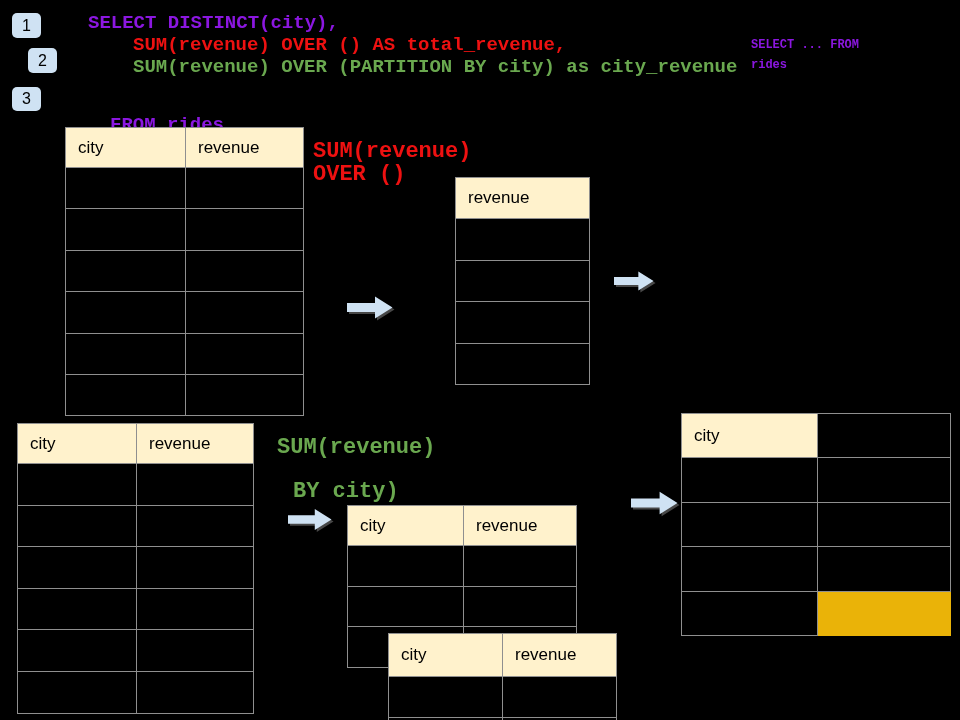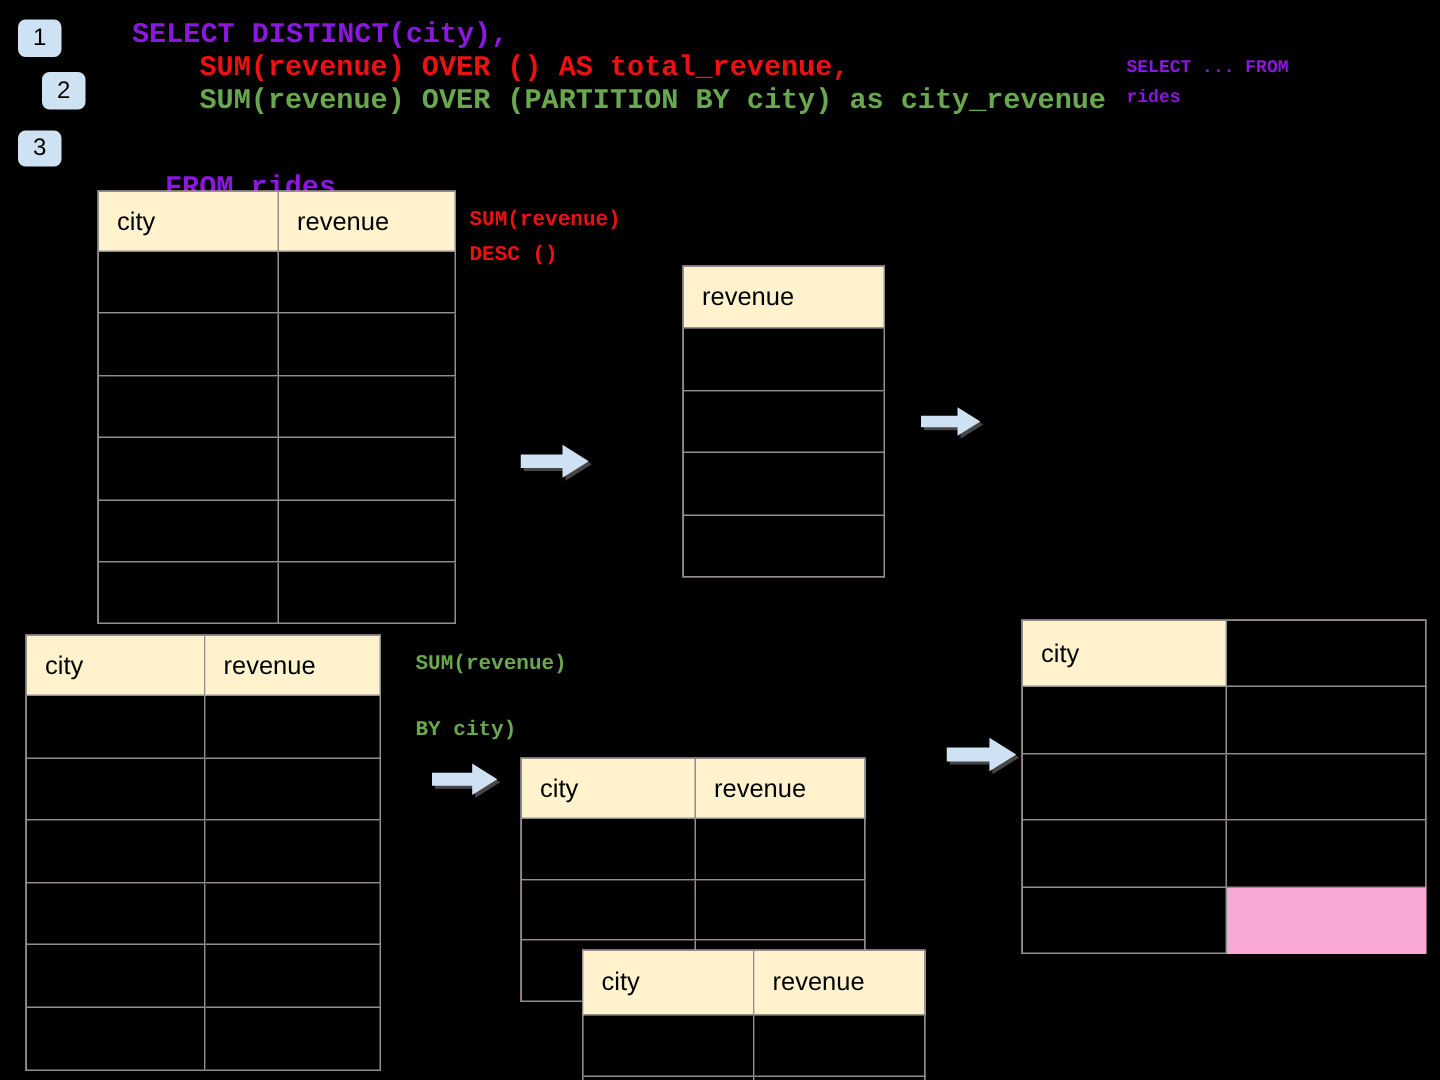--- a/index.html
+++ b/index.html
@@ -36,30 +36,30 @@
   #sql-3{left:133px;top:56px;}
   #sql-4{left:110px;top:78px;margin-top:36px;}
   #sql-5{left:110px;top:100px;}
 
   
   .side-code{font-size:12px;}
   #side-1{left:751px;top:38px;}
   #side-2{left:751px;top:58px;}
 
   
-  .lbl{font-size:14px;}
+  .lbl{font-size:22px;}
   #lbl-total-1{left:313px;top:139px;}
   #lbl-total-2{left:313px;top:162px;}
   #lbl-part-1{left:277px;top:435px;}
   #lbl-part-2{left:277px;top:457px;}
-  #lbl-part-3{left:277px;top:479px;font-family:Liberation Mono, monospace;}
+  #lbl-part-3{left:293px;top:479px;font-family:Liberation Mono, monospace;}
 
   
   .tbl{
-    position:absolute;display:grid;background:#f9a8d4;
+    position:absolute;display:grid;background:#eab308;
     border-top:1px solid var(--border,#8f8f8f);
     border-left:1px solid var(--border,#8f8f8f);
   }
   .hcell{
     background:var(--header_fill,#fff2cc);
     border-right:1px solid var(--border,#8f8f8f);
     border-bottom:1px solid var(--border,#8f8f8f);
     display:flex;align-items:center;padding-left:12px;
     color:#000;font-size:17px;
   }
@@ -101,21 +101,21 @@
 
   <div class="code c-purple" id="sql-1">SELECT DISTINCT(city),</div>
   <div class="code c-red" id="sql-2">SUM(revenue) OVER () AS total_revenue,</div>
   <div class="code c-green" id="sql-3">SUM(revenue) OVER (PARTITION BY city) as city_revenue</div>
   <div class="code c-purple" id="sql-4">FROM rides</div>
 
   <div class="code side-code c-purple" id="side-1">SELECT ... FROM</div>
   <div class="code side-code c-purple" id="side-2">rides</div>
 
   <div class="code lbl c-red" id="lbl-total-1">SUM(revenue)</div>
-  <div class="code lbl c-red" id="lbl-total-2">DESC ()</div>
+  <div class="code lbl c-red" id="lbl-total-2">OVER ()</div>
 
   <div class="code lbl c-green" id="lbl-part-1">SUM(revenue)</div>
   <div class="code lbl c-green" id="lbl-part-3">BY city)</div>
 
   <div class="tbl" id="t-source-top">
       <div class="hcell">city</div>
       <div class="hcell">revenue</div>
       <div class="bcell"></div>
       <div class="bcell"></div>
       <div class="bcell"></div>

